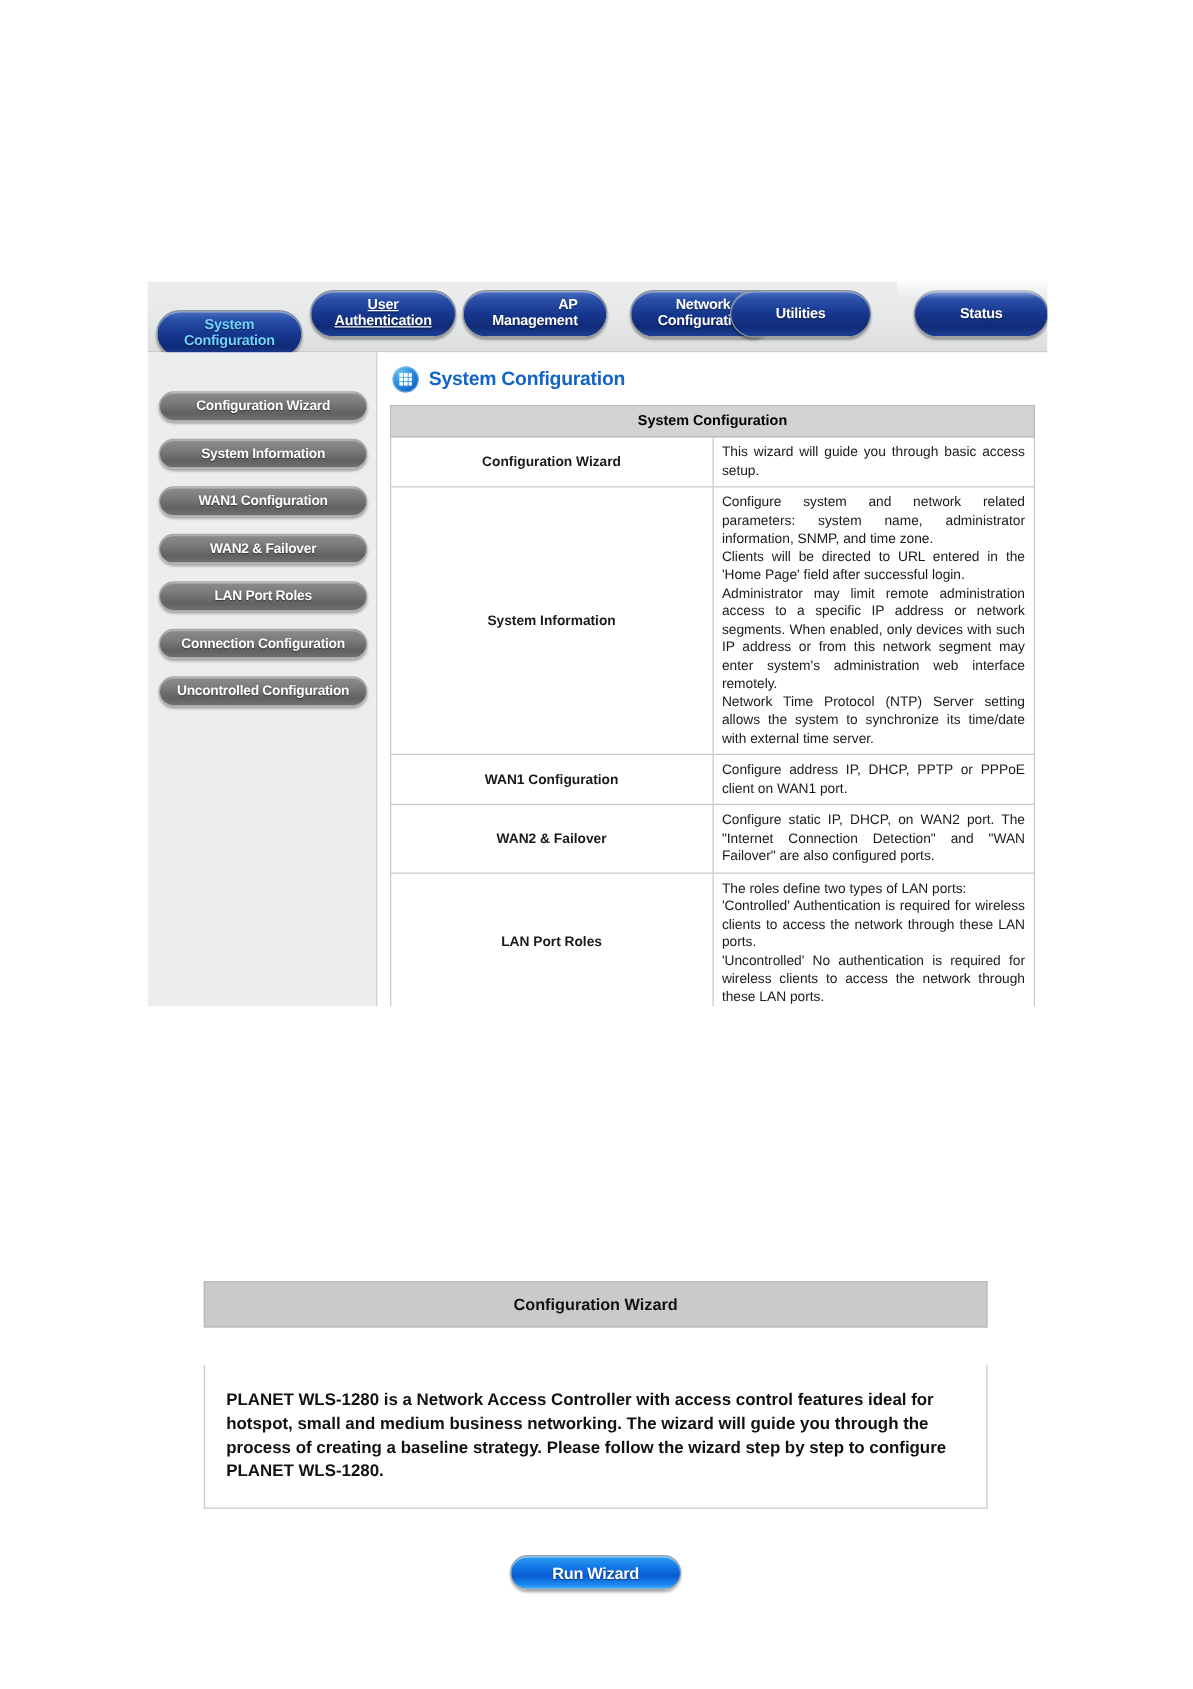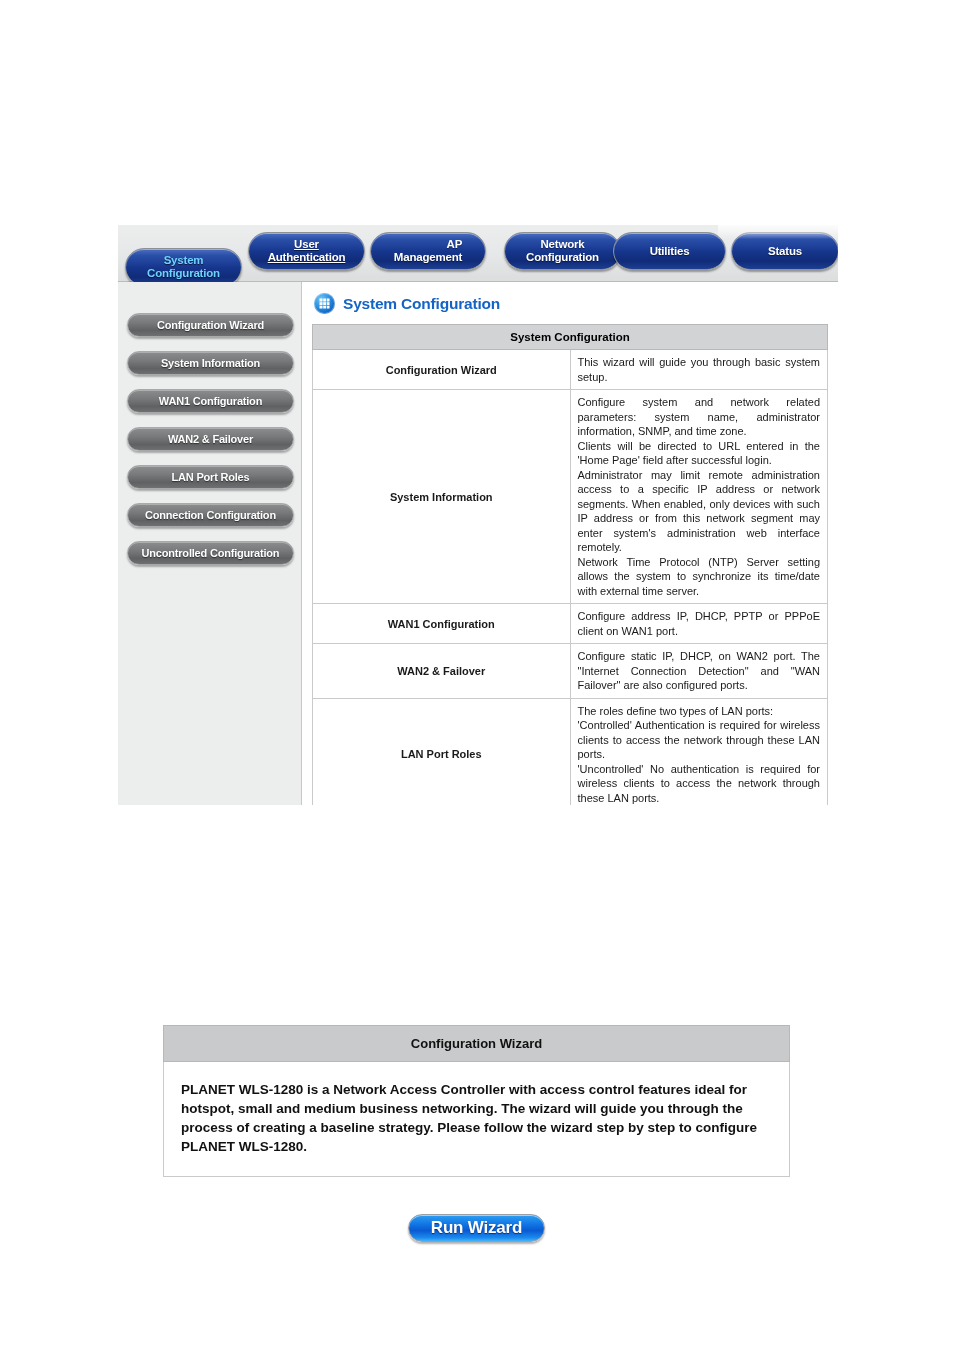--- a/index.html
+++ b/index.html
@@ -64,21 +64,21 @@
     box-sizing: border-box;
     cursor: pointer;
   }
   .tab .tab-lbl { display: block; white-space: pre-line; }
   .tab.active { color: #6fd2ff; text-shadow: 0 1px 1px rgba(0,0,0,0.6); margin-top: 16px; }
 
   #tab0 { left: 7px;   width: 117px; }
   #tab1 { left: 130px; width: 117px; text-decoration: underline; }
   #tab2 { left: 252px; width: 116px; text-align: right; }
   #tab3 { left: 386px; width: 117px; }
-  #tab4 { left: 495px; width: 113px; }
+  #tab4 { left: 466px; width: 113px; }
   #tab5 { left: 613px; width: 108px; }
 
   
   #app-body {
     position: relative;
     display: flex;
     height: 524px;
     background: #ffffff;
   }
   #sidebar {
@@ -198,38 +198,39 @@
   }
   #wizard-body {
     border: 1px solid #c8cacb;
     border-top: none;
     background: #ffffff;
     padding: 18px 17px 20px 17px;
     font-size: 13.5px;
     font-weight: bold;
     line-height: 19px;
     color: #111;
+    margin-top: 30px;
   }
   #run-wizard-wrap {
     display: flex;
     justify-content: center;
     margin-top: 37px;
   }
   #run-wizard-button {
     width: 137px;
     height: 28px;
     border-radius: 14px;
     background: linear-gradient(180deg, #2f9ff0 0%, #1176e6 35%, #0a5ad2 60%, #1b8bf0 88%, #46b3f7 100%);
     border: 1px solid #9aa0a6;
     box-shadow: 0 2px 2px rgba(0,0,0,0.30), inset 0 1px 0 rgba(255,255,255,0.55);
     display: flex;
     align-items: center;
     justify-content: center;
     color: #ffffff;
-    font-size: 17px;
+    font-size: 13px;
     font-weight: bold;
     letter-spacing: -0.2px;
     text-shadow: 0 1px 1px rgba(0,0,0,0.5);
     box-sizing: border-box;
     cursor: pointer;
   }
 </style>
 </head>
 <body>
 
@@ -309,21 +310,21 @@
 
       <table id="desc-table">
         <thead>
           <tr>
             <th class="tbl-head" colspan="2">System Configuration</th>
           </tr>
         </thead>
         <tbody>
           <tr>
             <td class="col-name">Configuration Wizard</td>
-            <td class="col-desc">This wizard will guide you through basic system setup.</td>
+            <td class="col-desc">This wizard will guide you through basic access setup.</td>
           </tr>
           <tr>
             <td class="col-name">System Information</td>
             <td class="col-desc">Configure system and network related parameters: system name, administrator information, SNMP, and time zone.
 Clients will be directed to URL entered in the 'Home Page' field after successful login.
 Administrator may limit remote administration access to a specific IP address or network segments. When enabled, only devices with such IP address or from this network segment may enter system's administration web interface remotely.
 Network Time Protocol (NTP) Server setting allows the system to synchronize its time/date with external time server.</td>
           </tr>
           <tr>
             <td class="col-name">WAN1 Configuration</td>

